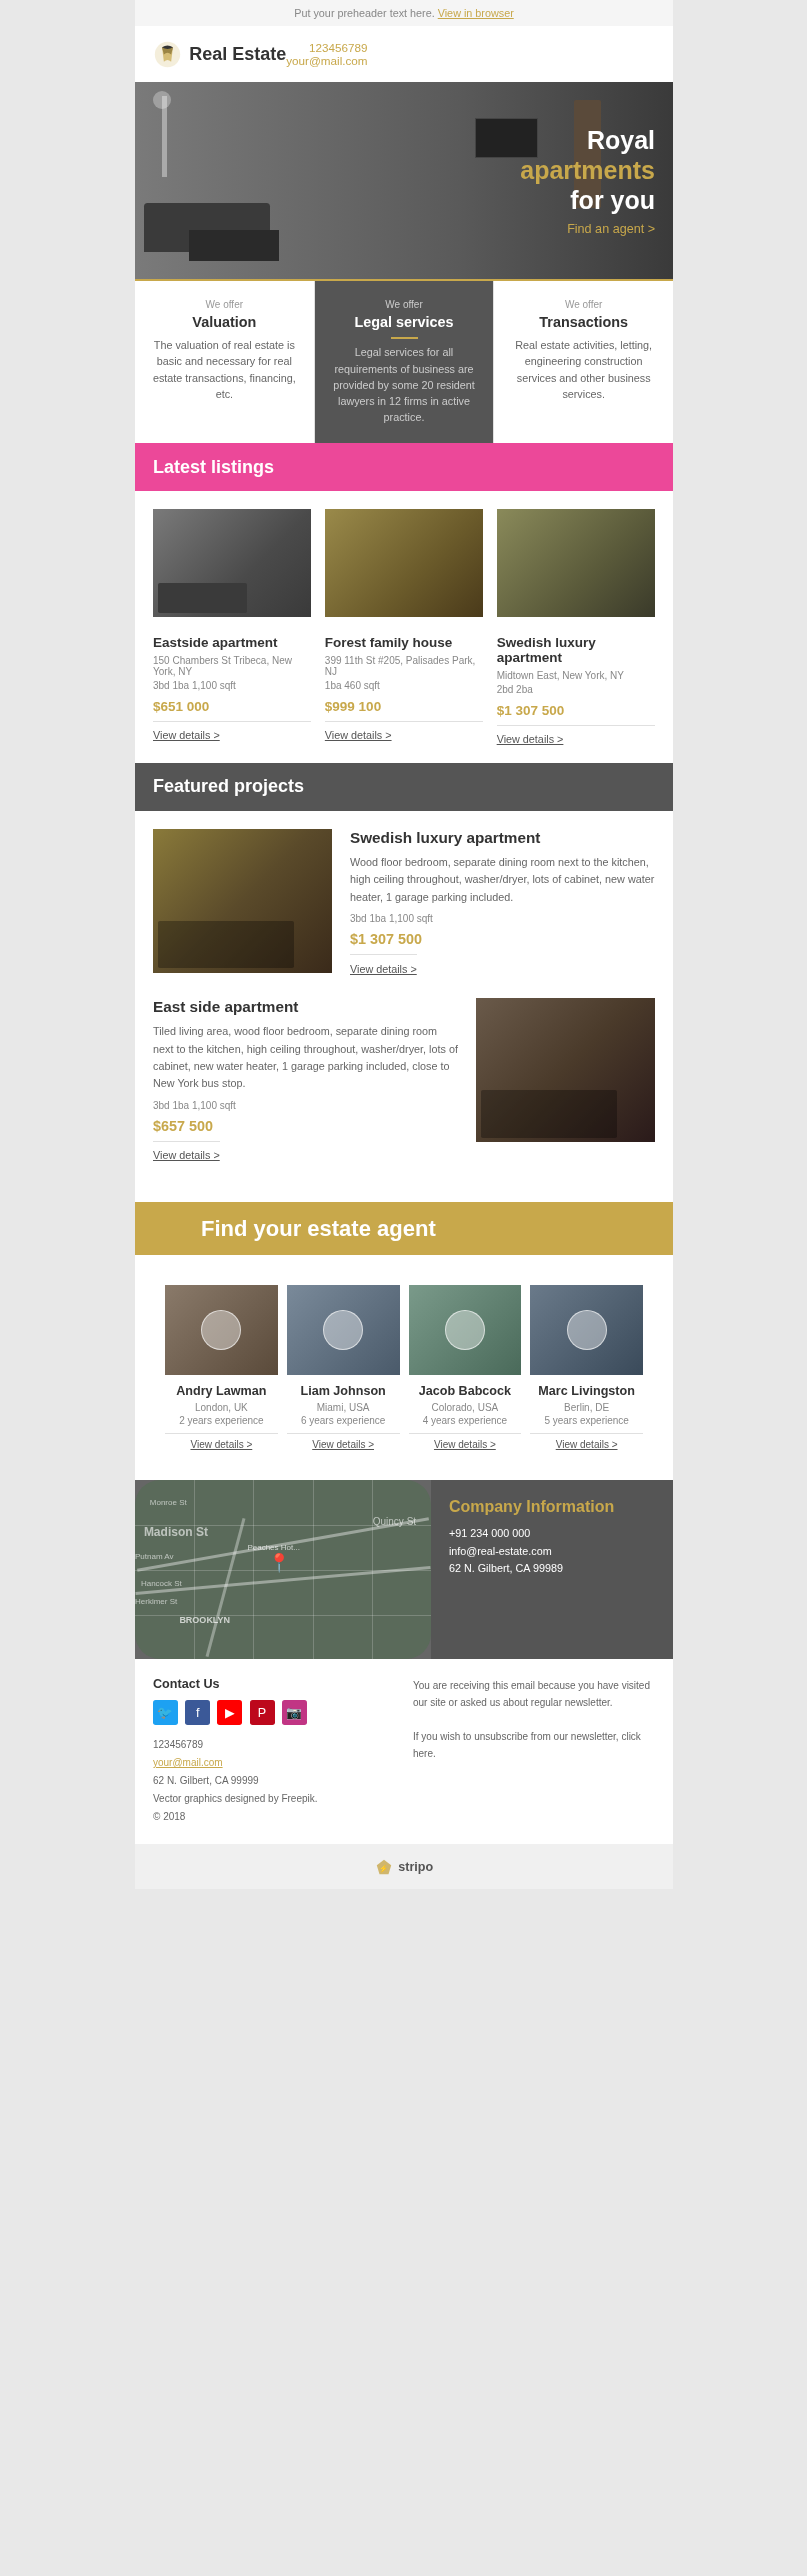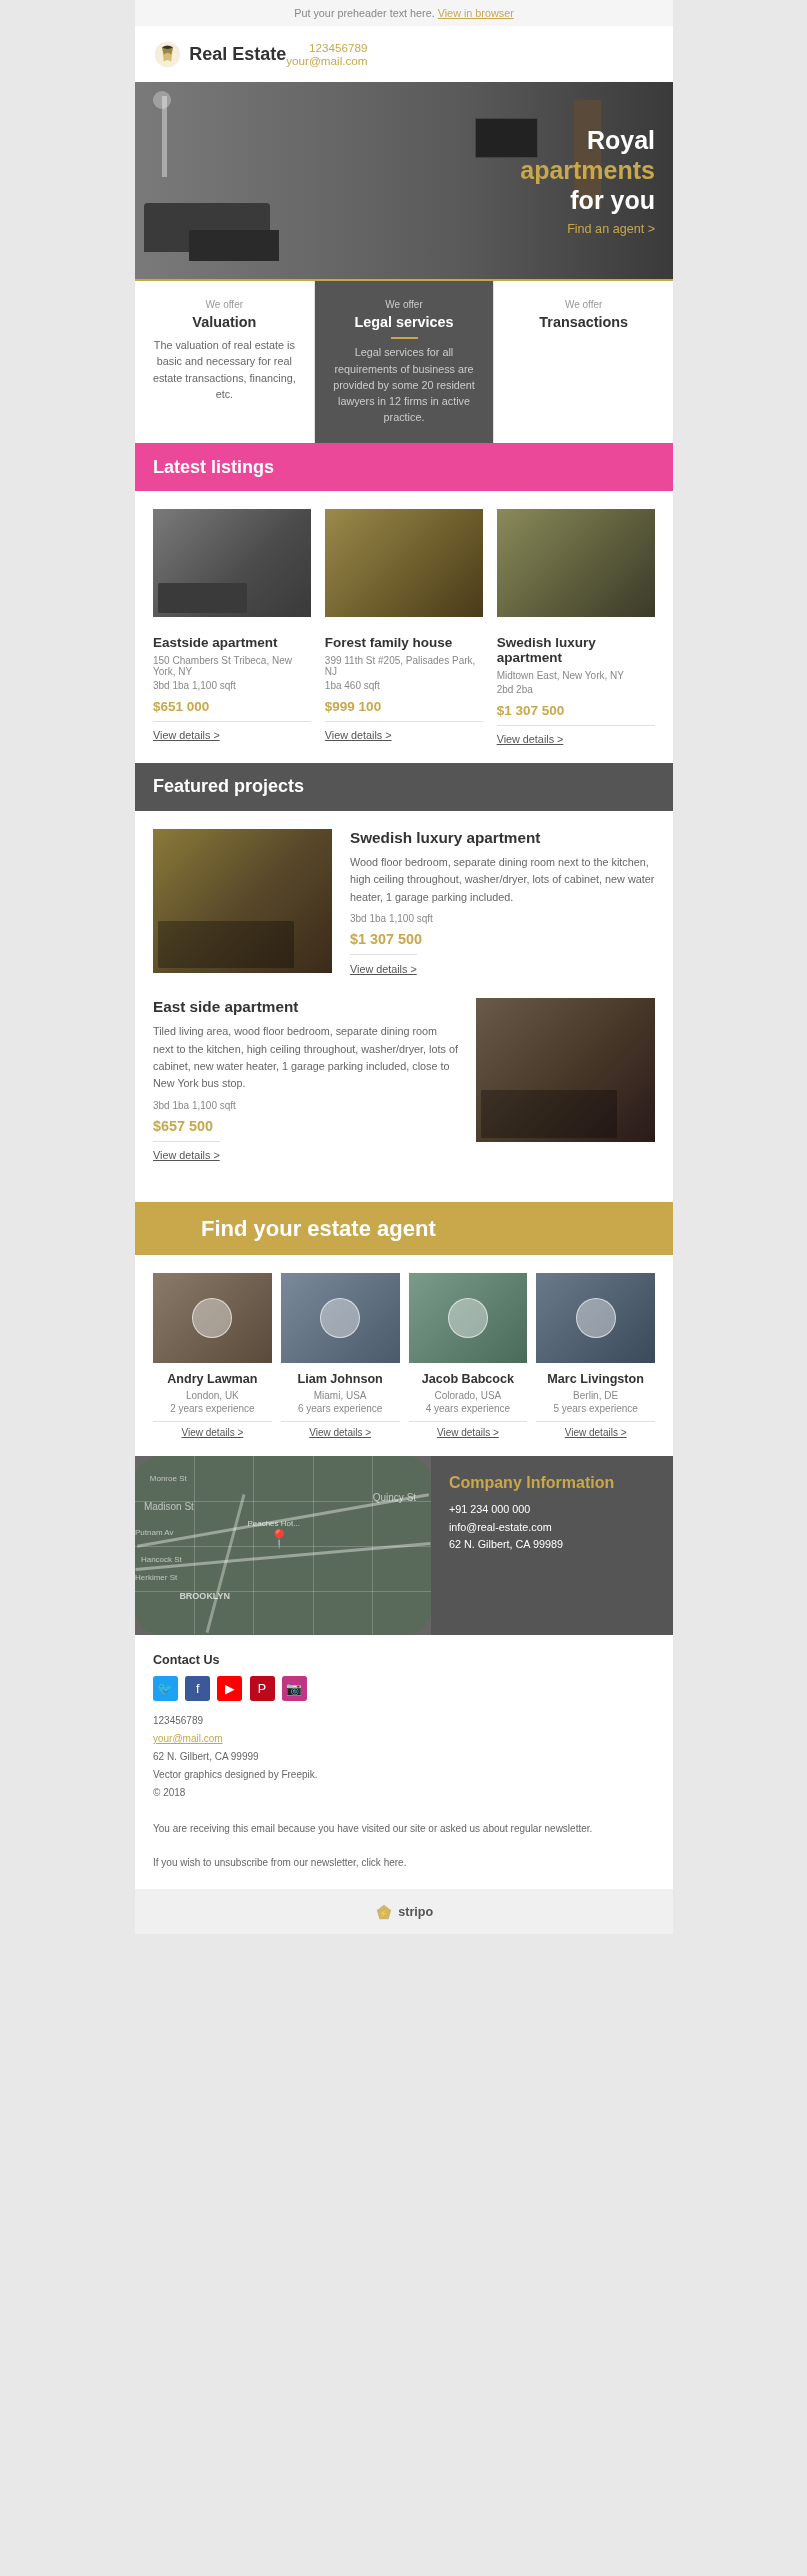--- a/index.html
+++ b/index.html
@@ -72,42 +72,42 @@
     .featured-title { font-size: 15.3px; font-weight: bold; color: #333; margin-bottom: 7.2px; }
     .featured-desc { font-size: 10.8px; color: #666; line-height: 1.6; margin-bottom: 7.2px; }
     .featured-beds { font-size: 10px; color: #888; margin-bottom: 7.2px; }
     .featured-price { font-size: 14.4px; color: #c8a84b; font-weight: bold; margin-bottom: 7.2px; }
     .featured-link { font-size: 10.8px; color: #555; text-decoration: underline; border-top: 0.9px solid #e0e0e0; padding-top: 7.2px; display: inline-block; }
     
     
     .agent-header { background: #c8a84b; padding: 13.5px 18px; }
     .agent-header h2 { color: #fff; font-size: 22px; margin-left: 48px; }
     
-    .agents { background: #fff; padding: 18px; display: flex; gap: 9px; }
+    .agents { background: #fff; padding: 30px; display: flex; gap: 9px; }
     .agent-item { flex: 1; text-align: center; }
     .agent-avatar { width: 100%; height: 90px; background: #999; margin-bottom: 9px; overflow: hidden; }
     .agent-avatar-1 { background: linear-gradient(135deg, #8a7a6a, #5a4a3a); }
     .agent-avatar-2 { background: linear-gradient(135deg, #7a8a9a, #4a5a6a); }
     .agent-avatar-3 { background: linear-gradient(135deg, #7a9a8a, #4a6a5a); }
     .agent-avatar-4 { background: linear-gradient(135deg, #6a7a8a, #3a4a5a); }
     .agent-name { font-size: 12.6px; font-weight: bold; color: #333; margin-bottom: 3.6px; }
     .agent-location { font-size: 10px; color: #888; margin-bottom: 1.8px; }
     .agent-exp { font-size: 10px; color: #888; margin-bottom: 7.2px; }
     .agent-link { font-size: 10px; color: #555; text-decoration: underline; border-top: 0.9px solid #e0e0e0; padding-top: 5.4px; display: block; }
     
     
     .company-section { display: flex; background: #555; }
     .map-area { width: 55%; height: 179px; background: #666; position: relative; overflow: hidden; }
     .company-info { width: 45%; padding: 18px; background: #555; color: #fff; }
     .company-title { font-size: 16px; font-weight: bold; color: #c8a84b; margin-bottom: 10.8px; }
     .company-detail { font-size: 10.8px; color: #fff; margin-bottom: 5.4px; }
     
     
     .footer { background: #fff; padding: 18px; }
-    .footer-top { display: flex; gap: 18px; flex-direction: column; }
+    .footer-top { display: flex; gap: 18px; }
     .footer-left { flex: 1; }
     .footer-right { flex: 1; font-size: 10px; color: #666; line-height: 1.7; }
     .footer-contact-title { font-size: 12.6px; font-weight: bold; color: #333; margin-bottom: 9px; }
     .social-icons { display: flex; gap: 7.2px; margin-bottom: 10.8px; }
     .social-icon { width: 25px; height: 25px; border-radius: 2.7px; display: flex; align-items: center; justify-content: center; font-size: 12.6px; color: #fff; }
     .social-twitter { background: #1da1f2; }
     .social-facebook { background: #3b5998; }
     .social-youtube { background: #ff0000; }
     .social-pinterest { background: #bd081c; }
     .social-instagram { background: #c13584; }
@@ -182,20 +182,21 @@
     </div>
     <div class="service-item active">
       <div class="service-we-offer">We offer</div>
       <div class="service-title">Legal services</div>
       <div class="service-underline"></div>
       <div class="service-desc">Legal services for all requirements of business are provided by some 20 resident lawyers in 12 firms in active practice.</div>
     </div>
     <div class="service-item">
       <div class="service-we-offer">We offer</div>
       <div class="service-title">Transactions</div>
+      <div class="service-desc">Real estate activities, letting, engineering construction services and other business services.</div>
     </div>
   </div>
 
   <div class="section-header">
     <h2>Latest listings</h2>
   </div>
   <div class="listings">
     <div class="listings-grid">
       <div class="listing-img listing-img-1">
         <div style="width:100%;height:100%;background:linear-gradient(135deg,#7a7a7a 0%,#4a4a4a 60%,#3a3a3a 100%);display:flex;align-items:flex-end;padding:4.5px;">
@@ -326,21 +327,21 @@
         <div class="map-line-v" style="left:20%;"></div>
         <div class="map-line-v" style="left:40%;"></div>
         <div class="map-line-v" style="left:60%;"></div>
         <div class="map-line-v" style="left:80%;"></div>
 
         <div class="map-road" style="top:35%;left:0;right:0;height:2.7px;background:rgba(255,255,255,0.4);transform:rotate(-10deg);"></div>
         <div class="map-road" style="top:55%;left:0;right:0;height:2.7px;background:rgba(255,255,255,0.4);transform:rotate(-5deg);"></div>
         <div class="map-road" style="top:20%;left:30%;width:2.7px;height:80%;background:rgba(255,255,255,0.35);transform:rotate(15deg);"></div>
 
         <div style="position:absolute;top:10%;left:5%;font-size:8px;color:rgba(255,255,255,0.6);">Monroe St</div>
-        <div style="position:absolute;top:25%;left:3%;font-size:10px;color:rgba(255,255,255,0.6);">Madison St</div>
+        <div style="position:absolute;top:25%;left:3%;font-size:12px;color:rgba(255,255,255,0.6);font-weight:bold;">Madison St</div>
         <div style="position:absolute;top:40%;left:0%;font-size:8px;color:rgba(255,255,255,0.6);">Putnam Av</div>
         <div style="position:absolute;top:55%;left:2%;font-size:8px;color:rgba(255,255,255,0.6);">Hancock St</div>
         <div style="position:absolute;top:65%;left:0%;font-size:8px;color:rgba(255,255,255,0.6);">Herkimer St</div>
         <div style="position:absolute;top:75%;left:15%;font-size:9px;font-weight:bold;color:rgba(255,255,255,0.7);">BROOKLYN</div>
         <div style="position:absolute;top:20%;right:5%;font-size:10px;color:rgba(255,255,255,0.6);">Quincy St</div>
 
         <div class="map-marker" style="top:40%;left:45%;">📍</div>
 
         <div style="position:absolute;top:35%;left:38%;font-size:8px;color:rgba(255,255,255,0.7);">Peaches Hot...</div>
       </div>

